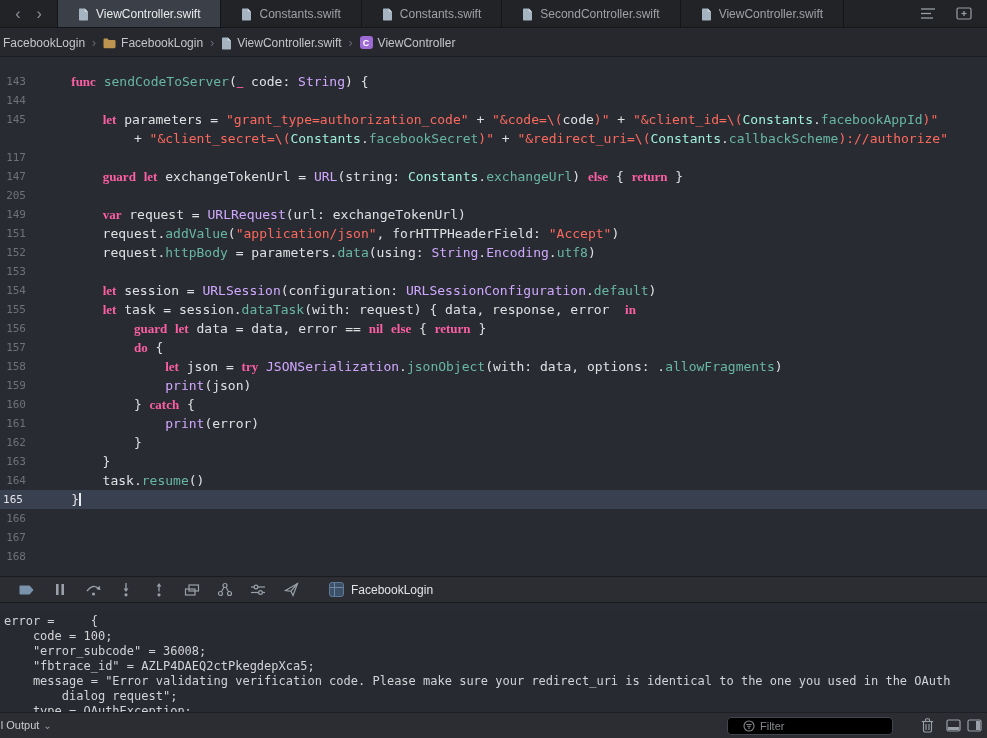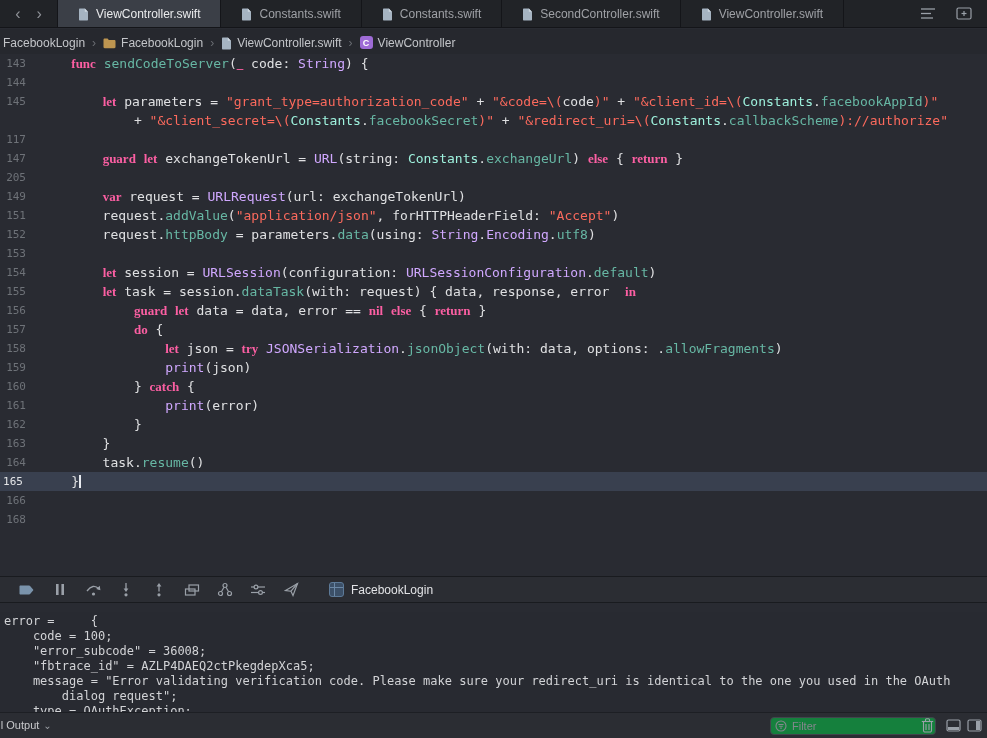--- a/index.html
+++ b/index.html
@@ -25,21 +25,21 @@
   #breadcrumb { position:absolute; top:29px; left:0; right:0; height:28px; background:#26282e;
                 border-bottom:1px solid #1b1d22; display:flex; align-items:center; padding-left:3px;
                 font-size:12px; color:#c3c5c9; }
   .crumb { display:inline-flex; align-items:center; gap:5px; }
   .crumb-sep { color:#696c72; margin:0 7px; font-size:12px; }
   .crumb-icon { display:inline-flex; transform:translateY(1px); }
   .class-badge { display:inline-flex; align-items:center; justify-content:center; width:13px; height:13px;
                  border-radius:3px; background:#9e6bd6; color:#fff; font-size:9px; font-weight:bold; }
 
   
-  #editor { position:absolute; top:54px; left:0; right:0; height:518px; background:#292b32; overflow:hidden; }
+  #editor { position:absolute; top:72px; left:0; right:0; height:518px; background:#292b32; overflow:hidden; }
   .code-line { display:flex; height:19px; line-height:19px; font-size:13px; white-space:pre; }
   .code-line.active { background:#39404f; }
   .gutter { flex:none; width:32px; text-align:right; padding-right:6px; color:#6e7278; font-size:11px;
             font-family:"DejaVu Sans Mono", monospace; }
   .code-line.active .gutter { color:#e3e4e7;text-align:center; }
   .code { padding-left:8px; font-family:"DejaVu Sans Mono", monospace; }
   .tok-kw  { color:#fc5fa3; font-weight:bold;font-family:Liberation Serif, serif; }
   .tok-str { color:#fc6a5d; }
   .tok-typ { color:#d0a8ff; }
   .tok-fn  { color:#67b7a4; }
@@ -63,23 +63,23 @@
              overflow:hidden; padding:2px 0 0 4px;margin-top:8px; }
   .console-line { height:15px; line-height:15px; font-size:12px; color:#d2d3d6; white-space:pre;
                   font-family:"DejaVu Sans Mono", monospace; }
 
   
   #bottom-bar { position:absolute; top:712px; left:0; right:0; height:26px; background:#2b2d33;
                 border-top:1px solid #1d1f24; }
   .output-label { position:absolute; left:-9px; top:6px; font-size:11px; color:#c8c9cc;
                   display:flex; align-items:center; gap:4px; }
   .output-stepper { color:#9a9da3; font-size:10px; }
-  .filter-box { position:absolute; left:770px; top:4px; width:166px; height:18px; background:#15803d;
+  .filter-box { position:absolute; left:727px; top:4px; width:166px; height:18px; background:#000000;
                 border:1px solid #41454c; border-radius:4px; display:flex; align-items:center;
-                gap:5px; padding:0 4px; }
+                gap:5px; padding:0 15px; }
   .filter-box input { flex:1; background:transparent; border:none; outline:none; color:#d6d7da;
                       font-size:11px; font-family:"Liberation Sans", sans-serif; width:100%; }
   .filter-box input::placeholder { color:#84878d; }
   .bbar-icon { position:absolute; top:5px; display:inline-flex; }
 </style>
 </head>
 <body>
 
 <div id="app">
 
@@ -206,20 +206,21 @@
         <div class="code-line"><span class="gutter">157</span><span class="code"><span class="tok-pln">            </span><span class="tok-kw">do</span><span class="tok-pln"> {</span></span></div>
         <div class="code-line"><span class="gutter">158</span><span class="code"><span class="tok-pln">                </span><span class="tok-kw">let</span><span class="tok-pln"> json = </span><span class="tok-kw">try</span><span class="tok-pln"> </span><span class="tok-typ">JSONSerialization</span><span class="tok-pln">.</span><span class="tok-fn">jsonObject</span><span class="tok-pln">(with: data, options: .</span><span class="tok-fn">allowFragments</span><span class="tok-pln">)</span></span></div>
         <div class="code-line"><span class="gutter">159</span><span class="code"><span class="tok-pln">                </span><span class="tok-typ">print</span><span class="tok-pln">(json)</span></span></div>
         <div class="code-line"><span class="gutter">160</span><span class="code"><span class="tok-pln">            } </span><span class="tok-kw">catch</span><span class="tok-pln"> {</span></span></div>
         <div class="code-line"><span class="gutter">161</span><span class="code"><span class="tok-pln">                </span><span class="tok-typ">print</span><span class="tok-pln">(error)</span></span></div>
         <div class="code-line"><span class="gutter">162</span><span class="code"><span class="tok-pln">            }</span></span></div>
         <div class="code-line"><span class="gutter">163</span><span class="code"><span class="tok-pln">        }</span></span></div>
         <div class="code-line"><span class="gutter">164</span><span class="code"><span class="tok-pln">        task.</span><span class="tok-fn">resume</span><span class="tok-pln">()</span></span></div>
         <div class="code-line active"><span class="gutter">165</span><span class="code"><span class="tok-pln">    }</span><span class="caret"></span></span></div>
         <div class="code-line"><span class="gutter">166</span><span class="code"></span></div>
+        <div class="code-line"><span class="gutter">167</span><span class="code"></span></div>
         <div class="code-line"><span class="gutter">168</span><span class="code"></span></div>
       </div>
   </div>
 
   <div id="debug-bar">
     <span class="dbg-icon">
       <svg width="16" height="12" viewBox="0 0 16 12">
           <path d="M1.5 1.5 h8.6 c.4 0 .8 .2 1 .5 l3 3.4 c.3 .35 .3 .85 0 1.2 l-3 3.4 c-.2 .3-.6 .5-1 .5 H1.5 c-.55 0-1-.45-1-1 v-7 c0-.55 .45-1 1-1 z" fill="#7a93ab"></path>
         </svg>
     </span>

